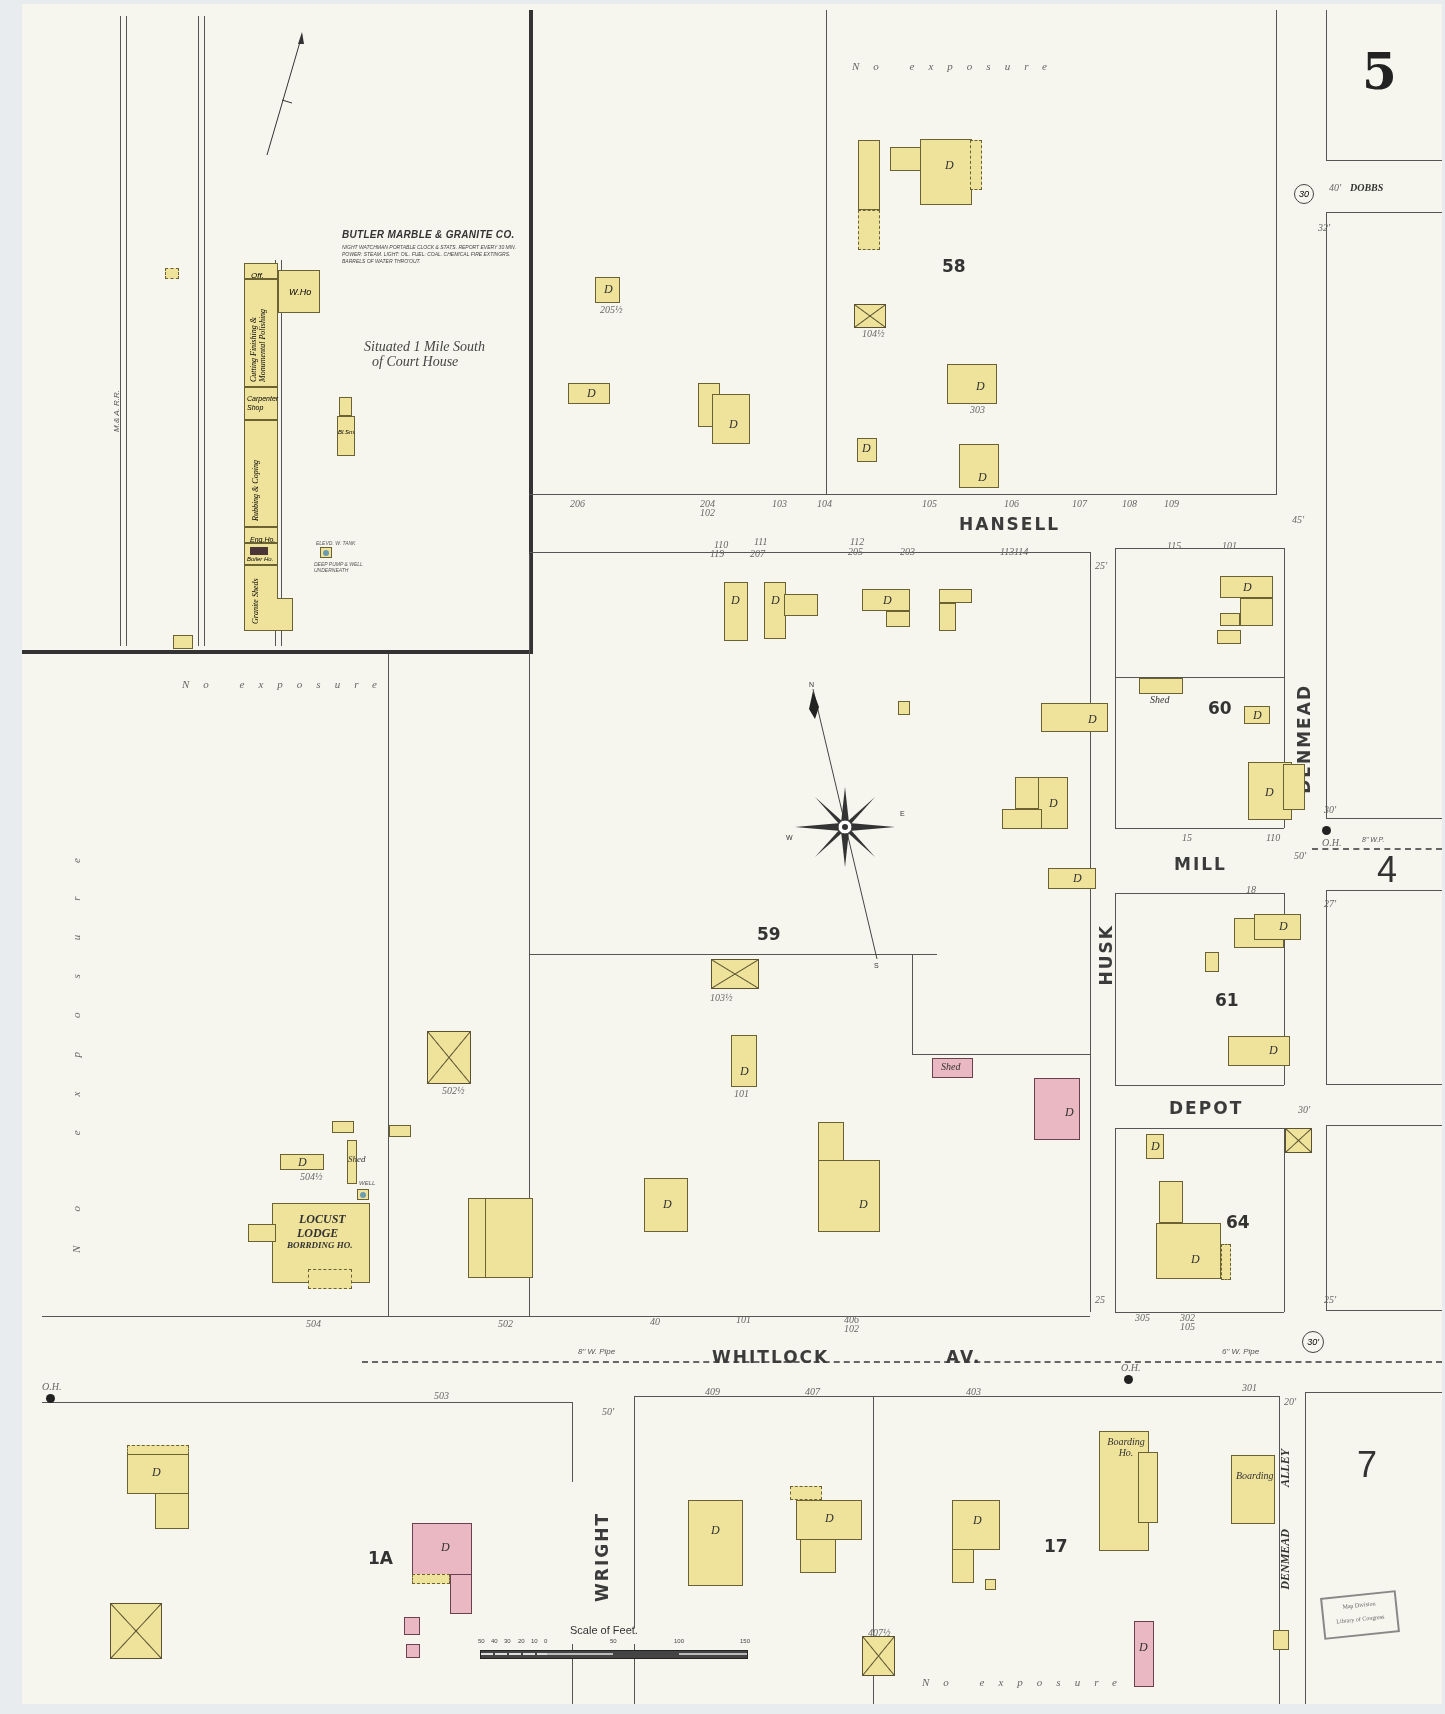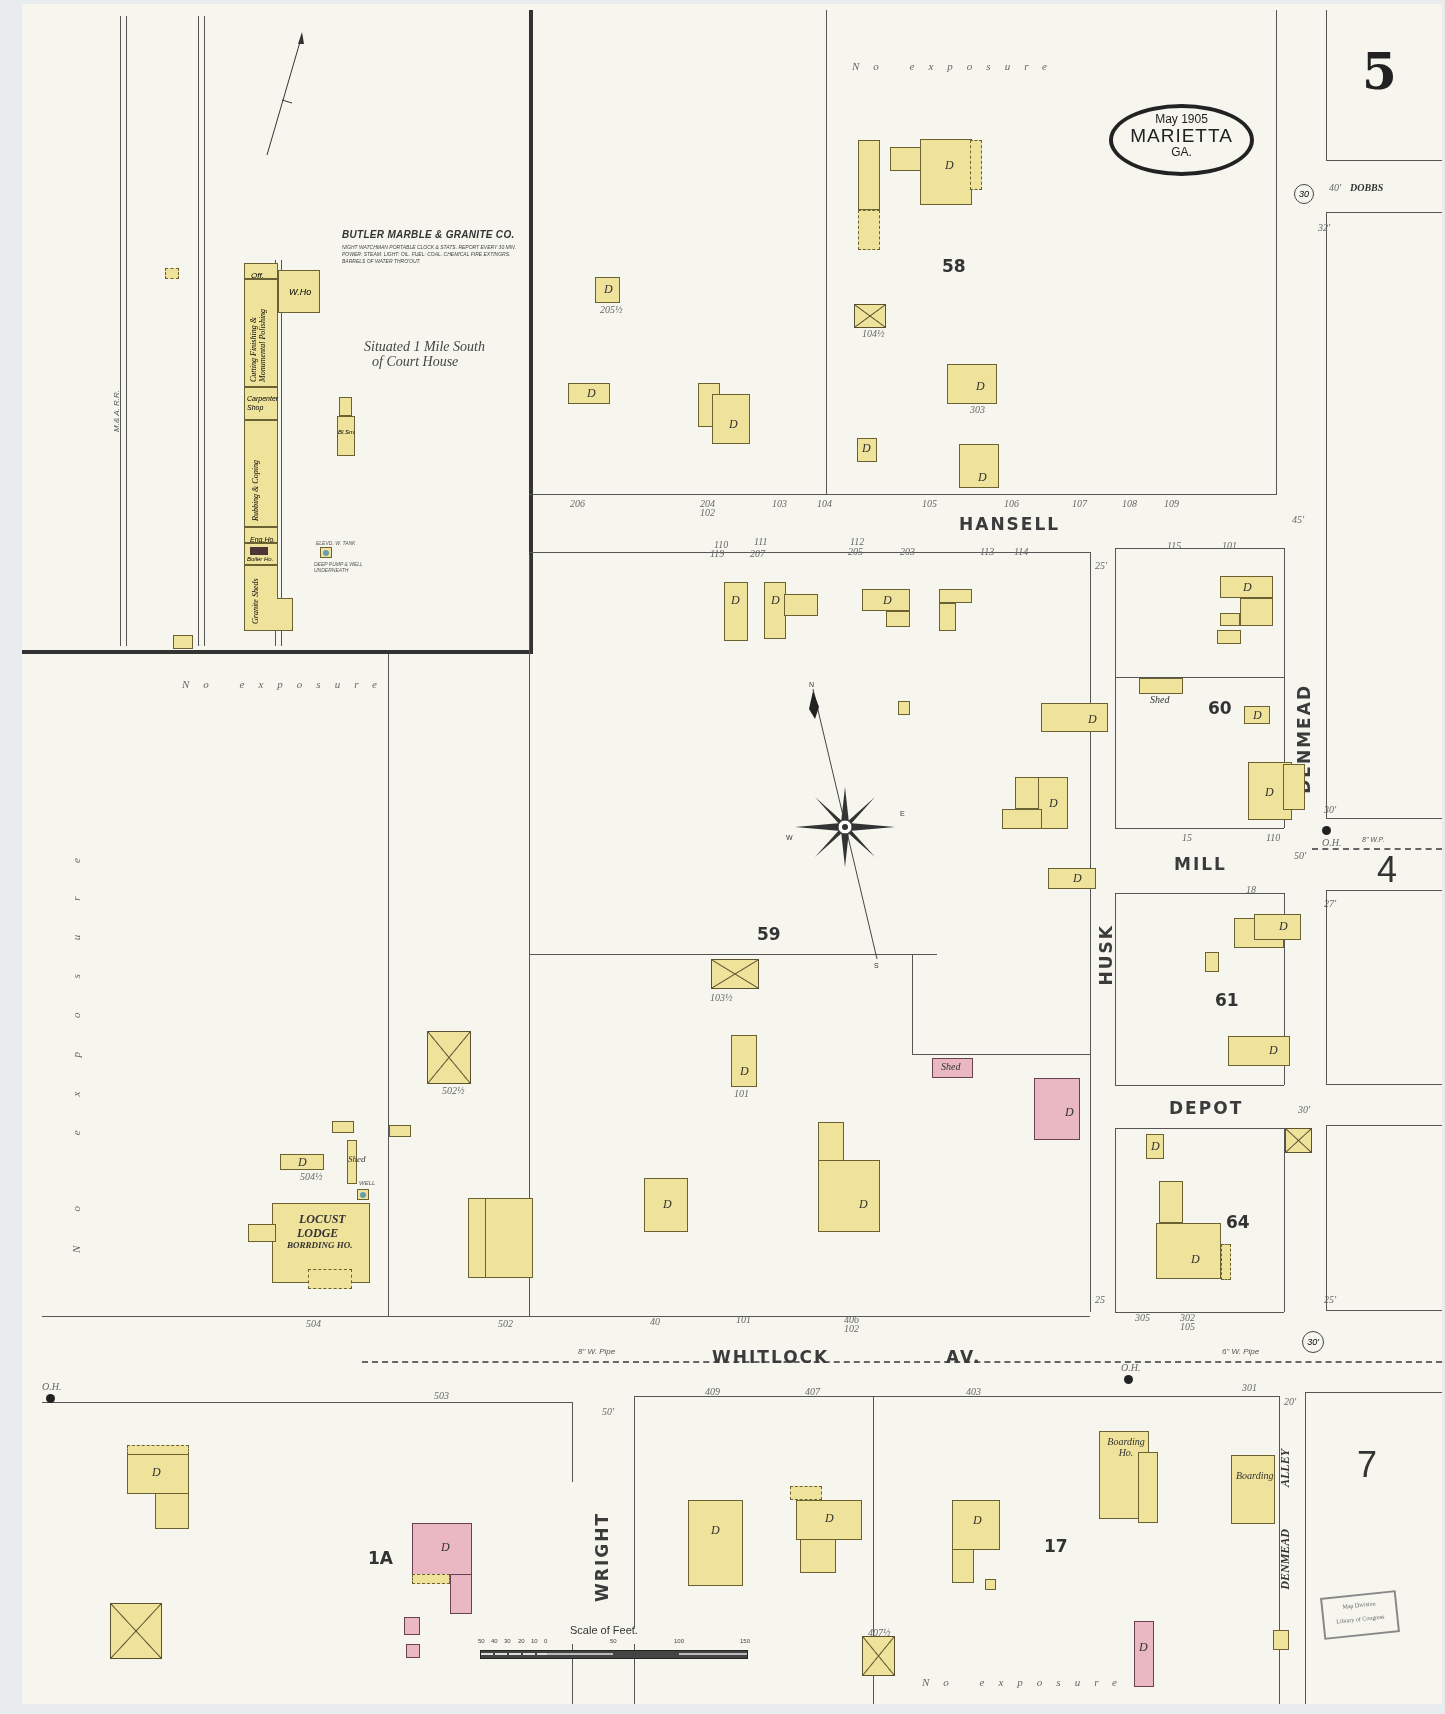--- a/index.html
+++ b/index.html
@@ -78,25 +78,20 @@
     <div class="abs" style="left:294px;top:530px;font-size:5px;font-style:italic;color:#555;">ELEVD. W. TANK</div>
     <div class="bld" style="left:298px;top:537px;width:12px;height:11px;">
         <div style="margin:2px auto;width:6px;height:6px;border-radius:50%;background:#6a9bb0;"></div>
       </div>
     <div class="abs" style="left:292px;top:551px;width:80px;font-size:5px;font-style:italic;color:#555;line-height:6px;">DEEP PUMP &amp; WELL UNDERNEATH</div>
     <div class="bld dash" style="left:143px;top:258px;width:14px;height:11px;"></div>
     <div class="bld" style="left:151px;top:628px;width:20px;height:14px;top:625px;"></div>
     <div class="exp" style="left:160px;top:673px;top:668px;">No exposure</div>
   </div>
 
-  <div class="abs" style="left:1087px;top:100px;width:145px;height:72px;border:4px solid #222;border-radius:50%;box-sizing:border-box;text-align:center;">
-    <div style="font-size:12px;margin-top:4px;color:#222;">May 1905</div>
-    <div style="font-size:19px;letter-spacing:1px;color:#222;line-height:19px;">MARIETTA</div>
-    <div style="font-size:12px;color:#222;">GA.</div>
-  </div>
   <div class="abs" style="left:1340px;top:38px;font-size:50px;font-weight:bold;font-family:'DejaVu Serif',serif;color:#222;">5</div>
 
   <div class="line" style="left:804px;top:6px;width:1px;height:484px;"></div>
   <div class="line" style="left:1254px;top:6px;width:1px;height:484px;"></div>
   <div class="line" style="left:1304px;top:6px;width:1px;height:150px;"></div>
   <div class="line" style="left:1304px;top:156px;width:116px;height:1px;"></div>
   <div class="line" style="left:1304px;top:208px;width:116px;height:1px;"></div>
   <div class="line" style="left:1304px;top:208px;width:1px;height:606px;"></div>
   <div class="line" style="left:1304px;top:814px;width:116px;height:1px;"></div>
   <div class="line" style="left:507px;top:490px;width:748px;height:1px;"></div>
@@ -197,21 +192,21 @@
   <div class="addr" style="left:1050px;top:494px;">107</div>
   <div class="addr" style="left:1100px;top:494px;">108</div>
   <div class="addr" style="left:1142px;top:494px;">109</div>
   <div class="addr" style="left:692px;top:535px;">110</div>
   <div class="addr" style="left:688px;top:544px;">119</div>
   <div class="addr" style="left:732px;top:532px;">111</div>
   <div class="addr" style="left:728px;top:544px;">207</div>
   <div class="addr" style="left:828px;top:532px;">112</div>
   <div class="addr" style="left:826px;top:542px;">205</div>
   <div class="addr" style="left:878px;top:542px;">203</div>
-  <div class="addr" style="left:958px;top:542px;">113</div>
+  <div class="addr" style="left:978px;top:542px;">113</div>
   <div class="addr" style="left:992px;top:542px;">114</div>
   <div class="addr" style="left:1145px;top:536px;">115</div>
   <div class="addr" style="left:1200px;top:536px;">101</div>
   <div class="addr" style="left:1160px;top:828px;">15</div>
   <div class="addr" style="left:1244px;top:828px;">110</div>
   <div class="addr" style="left:1224px;top:880px;">18</div>
   <div class="addr" style="left:1158px;top:1308px;text-align:center;">302</div>
   <div class="addr" style="left:1158px;top:1317px;">105</div>
   <div class="addr" style="left:284px;top:1314px;">504</div>
   <div class="addr" style="left:476px;top:1314px;">502</div>
@@ -381,21 +376,21 @@
       <span class="lbl" style="left:28px;top:10px;">D</span>
     </div>
   <div class="bld" style="left:778px;top:1535px;width:36px;height:34px;"></div>
   <div class="bld dash" style="left:768px;top:1482px;width:32px;height:14px;"></div>
   <div class="xbox" style="left:840px;top:1632px;width:33px;height:40px;"></div>
   <div class="bld" style="left:930px;top:1496px;width:48px;height:50px;">
       <span class="lbl" style="left:20px;top:12px;">D</span>
     </div>
   <div class="bld" style="left:930px;top:1545px;width:22px;height:34px;"></div>
   <div class="bld" style="left:963px;top:1575px;width:11px;height:11px;"></div>
-  <div class="bld" style="left:1077px;top:1427px;width:50px;height:88px;">
+  <div class="bld" style="left:1077px;top:1427px;width:50px;height:120px;">
       <span class="lbl" style="left:4px;top:4px;font-size:10px;width:44px;text-align:center;">Boarding Ho.</span>
     </div>
   <div class="bld" style="left:1116px;top:1448px;width:20px;height:71px;"></div>
   <div class="bld" style="left:1209px;top:1451px;width:44px;height:69px;">
       <span class="lbl" style="left:4px;top:14px;font-size:10px;">Boarding</span>
     </div>
   <div class="brick" style="left:1112px;top:1617px;width:20px;height:66px;">
       <span class="lbl" style="left:4px;top:18px;">D</span>
     </div>
   <div class="bld" style="left:1251px;top:1626px;width:16px;height:20px;"></div>

